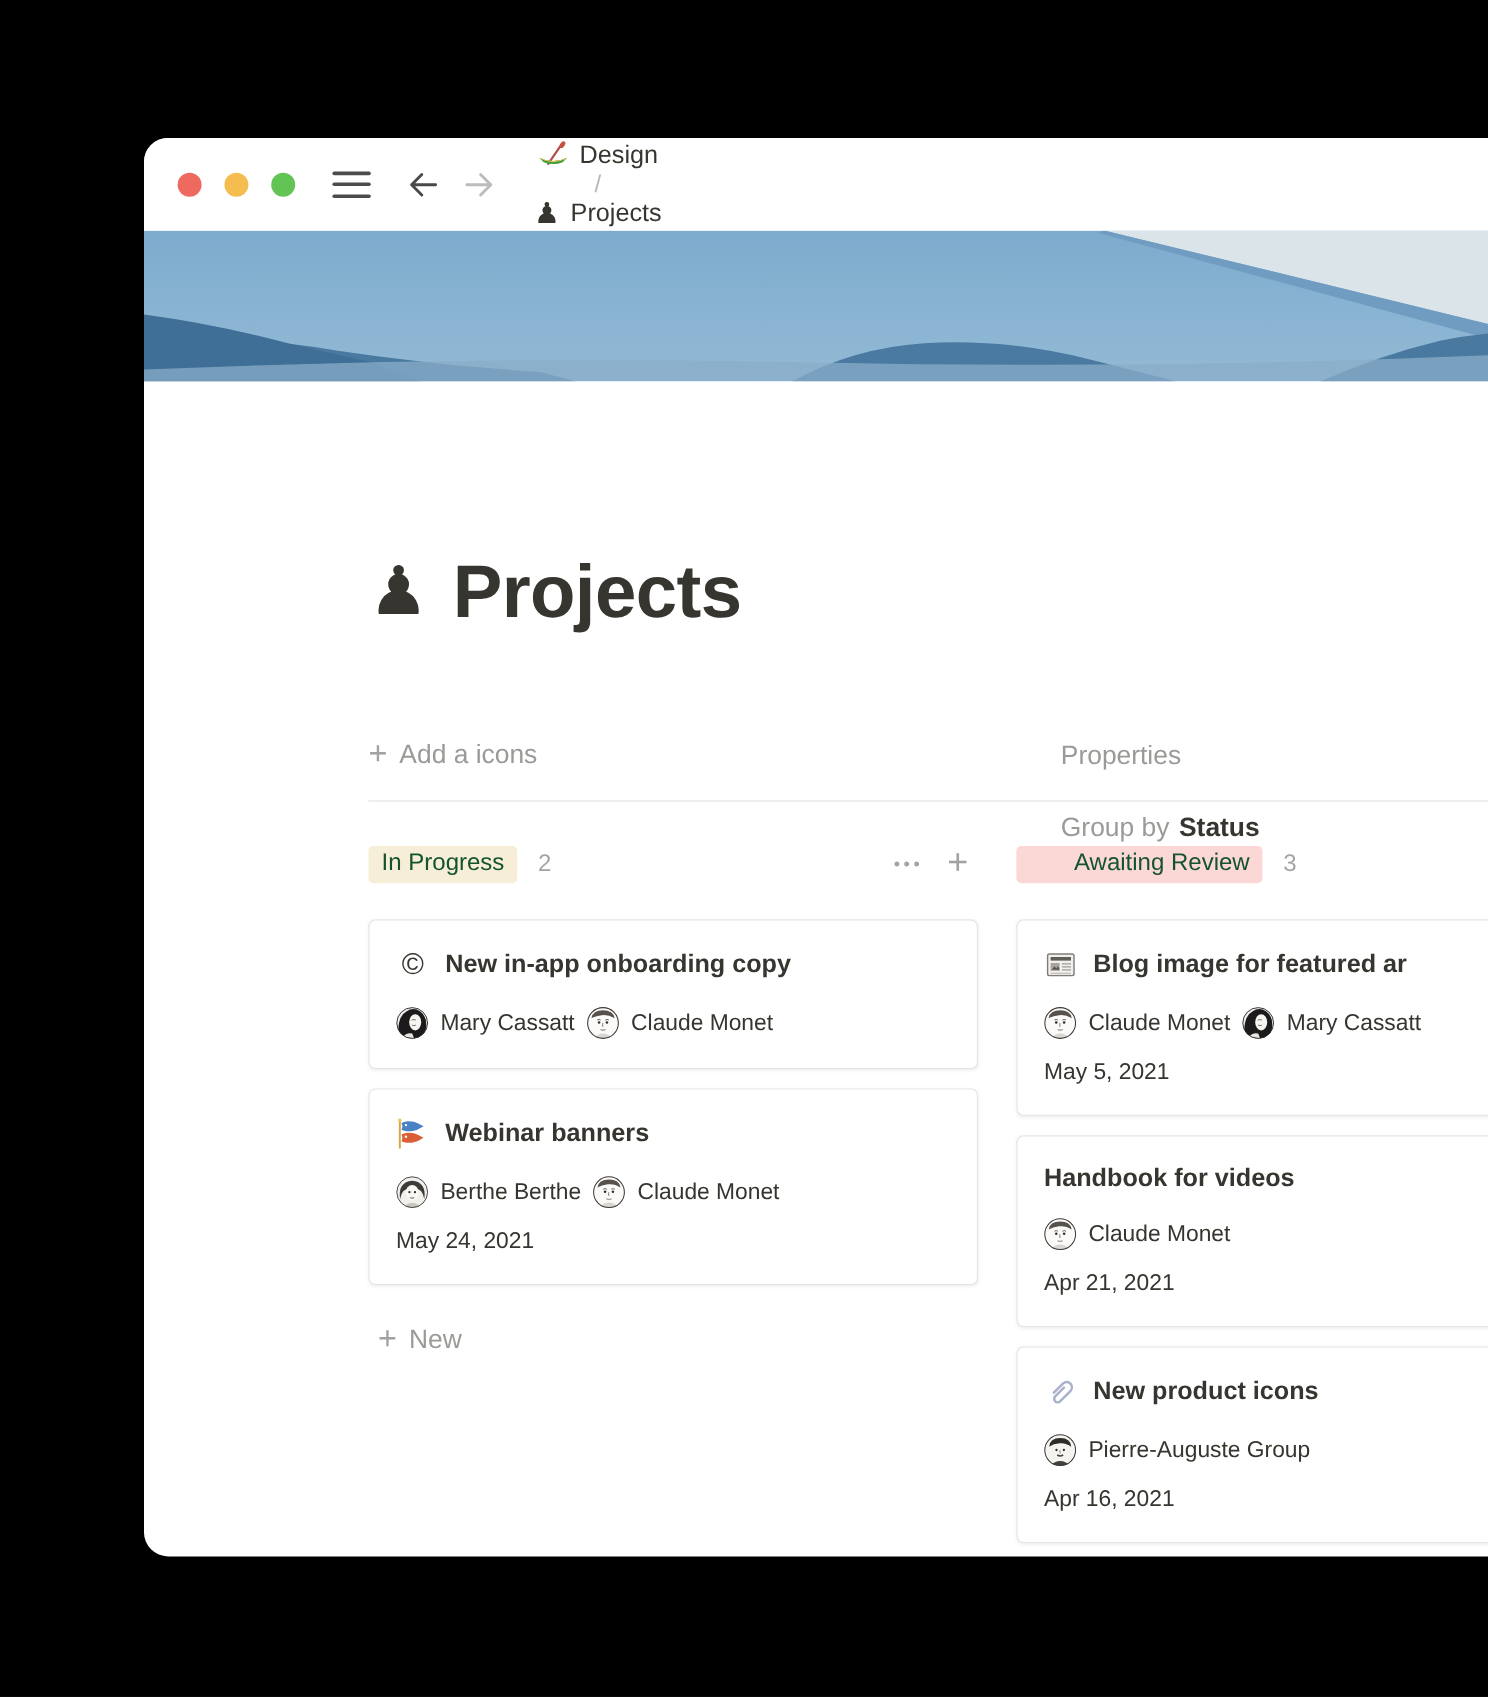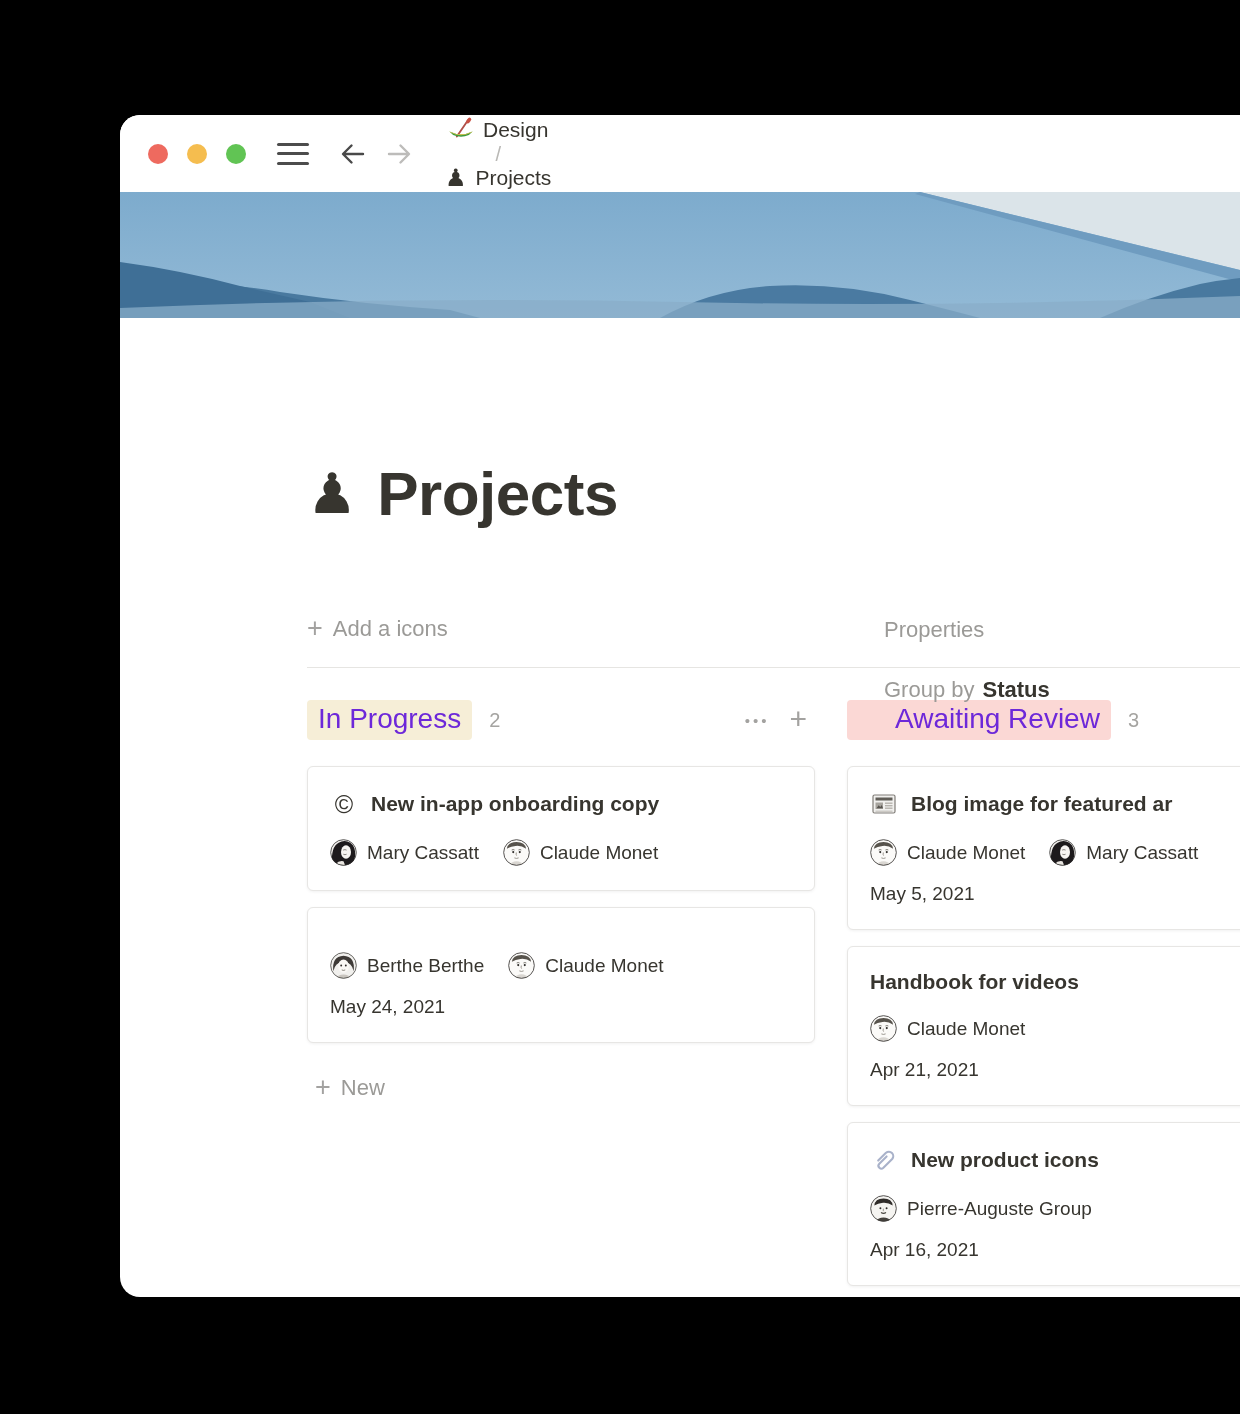--- a/index.html
+++ b/index.html
@@ -34,32 +34,32 @@
   .addview .plus{font-size:27px;font-weight:300;line-height:1;color:#a3a2a0;}
   .viewbar-right{position:absolute;left:577px;top:2px;display:flex;gap:34px;white-space:nowrap;font-size:22px;flex-direction:column;}
   .vb-gray{color:#9b9a97;cursor:pointer;}
   .vb-group{color:#9b9a97;cursor:pointer;}
   .vb-group b{color:#37352f;font-weight:600;margin-left:8px;}
   .divider{height:1px;background:#e6e5e2;margin-top:20px;width:1100px;}
   
   .board{display:flex;gap:32px;margin-top:34px;align-items:flex-start;}
   .col{width:508px;flex:0 0 508px;}
   .colhead{display:flex;align-items:center;height:36px;}
-  .badge{font-size:28px;padding:3px 11px 5px;border-radius:4px;color:#6d28d9;cursor:pointer;white-space:nowrap;}
+  .badge{font-size:20px;padding:3px 11px 5px;border-radius:4px;color:#14532d;cursor:pointer;white-space:nowrap;}
   .count{color:#a5a4a1;font-size:20px;margin-left:17px;}
   .colactions{margin-left:auto;display:flex;align-items:center;gap:20px;margin-right:8px;color:#a3a2a0;}
   .dots{font-size:15px;letter-spacing:3px;cursor:pointer;line-height:1;}
   .plusbtn{font-size:30px;font-weight:300;cursor:pointer;line-height:1;margin-top:-3px;}
   .cards{margin-top:28px;display:flex;flex-direction:column;gap:16px;}
   .card{background:#fff;border:1px solid #e7e6e4;border-radius:6px;
         box-shadow:0 1px 3px rgba(15,15,15,.06);padding:23px 22px 24px;cursor:pointer;}
   .cardtitle{display:flex;align-items:center;gap:13px;font-size:21px;font-weight:600;white-space:nowrap;overflow:hidden;}
   .cicon{width:28px;height:28px;flex:0 0 28px;display:inline-flex;align-items:center;justify-content:center;}
   .cicon.copyright{font-size:25px;font-weight:400;color:#37352f;}
-  .people{display:flex;align-items:flex-start;gap:24px;margin-top:21px;white-space:nowrap;}
+  .people{display:flex;align-items:flex-start;gap:10px;margin-top:21px;white-space:nowrap;}
   .person{display:flex;align-items:center;gap:10px;font-size:19px;font-weight:400;}
   .avatar{width:27px;height:27px;flex:0 0 27px;}
   .carddate{margin-top:17px;font-size:19px;}
   .newrow{display:flex;align-items:center;gap:10px;color:#9b9a97;font-size:22px;margin-top:31px;padding-left:8px;cursor:pointer;}
   .newrow .plus{font-size:27px;font-weight:300;color:#a3a2a0;line-height:1;}
   .hidden-defs{position:absolute;width:0;height:0;overflow:hidden;}
 </style>
 </head>
 <body>
 
@@ -252,20 +252,26 @@
               <span class="person">
                 <svg class="avatar">
                     <use href="#av-claude"></use>
                   </svg>
                 <span>Claude Monet</span>
               </span>
             </div>
           </div>
 
           <div class="card">
+            <div class="cardtitle">
+              <svg class="cicon">
+                  <use href="#ic-carp"></use>
+                </svg>
+              <span>Webinar banners</span>
+            </div>
             <div class="people">
               <span class="person">
                 <svg class="avatar">
                     <use href="#av-berthe"></use>
                   </svg>
                 <span>Berthe Berthe</span>
               </span>
               <span class="person">
                 <svg class="avatar">
                     <use href="#av-claude"></use>

